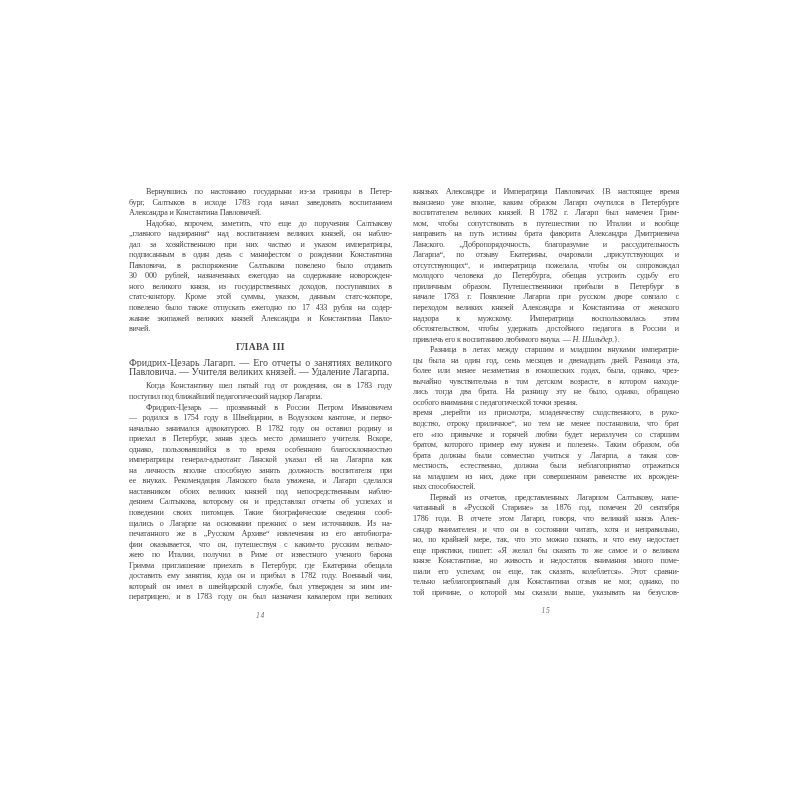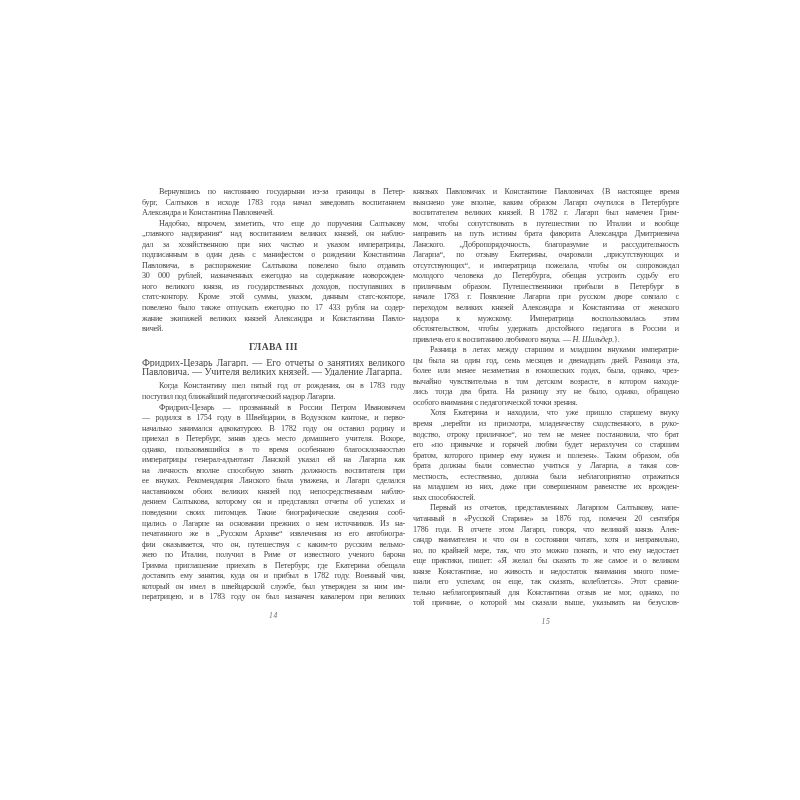--- a/index.html
+++ b/index.html
@@ -17,21 +17,21 @@
     font-family: "Liberation Serif", "DejaVu Serif", serif;
   }
   .page-col {
     position: absolute;
     top: 187px;
     font-size: 8.2px;
     line-height: 10.55px;
     letter-spacing: -0.25px;
     word-spacing: 0.2px;
   }
-  #page-col-0 { left: 142px; width: 263px; }
+  #page-col-0 { left: 129px; width: 263px; }
   #page-col-1 { left: 413px; width: 266px; }
 
   .para { margin: 0; }
   .line {
     height: 10.55px;
     overflow: hidden;
     text-align: justify;
     text-align-last: justify;
     white-space: normal;
   }
@@ -118,21 +118,21 @@
           <div class="line">доставить ему занятия, куда он и прибыл в 1782 году. Военный чин,</div>
           <div class="line">который он имел в швейцарской службе, был утвержден за ним им-</div>
           <div class="line">ператрицею, и в 1783 году он был назначен кавалером при великих</div>
         </div>
       </div>
     <div class="page-number" style="color: rgb(110, 110, 110);">14</div>
   </section>
   <section class="page-col" id="page-col-1" style="color: rgb(71, 71, 71);">
     <div class="blocks">
         <div class="para">
-          <div class="line">князьях Павловичах и Константине Павловичах {В настоящее время</div>
+          <div class="line">князьях Александре и Императрица Павловичах {В настоящее время</div>
           <div class="line">выяснено уже вполне, каким образом Лагарп очутился в Петербурге</div>
           <div class="line">воспитателем великих князей. В 1782 г. Лагарп был намечен Грим-</div>
           <div class="line">мом, чтобы сопутствовать в путешествии по Италии и вообще</div>
           <div class="line">направить на путь истины брата фаворита Александра Дмитриевича</div>
           <div class="line">Ланского. „Добропорядочность, благоразумие и рассудительность</div>
           <div class="line">Лагарпа“, по отзыву Екатерины, очаровали „присутствующих и</div>
           <div class="line">отсутствующих“, и императрица пожелала, чтобы он сопровождал</div>
           <div class="line">молодого человека до Петербурга, обещая устроить судьбу его</div>
           <div class="line">приличным образом. Путешественники прибыли в Петербург в</div>
           <div class="line">начале 1783 г. Появление Лагарпа при русском дворе совпало с</div>
@@ -143,21 +143,20 @@
         </div>
         <div class="para">
           <div class="line indent">Разница в летах между старшим и младшим внуками императри-</div>
           <div class="line">цы была на один год, семь месяцев и двенадцать дней. Разница эта,</div>
           <div class="line">более или менее незаметная в юношеских годах, была, однако, чрез-</div>
           <div class="line">вычайно чувствительна в том детском возрасте, в котором находи-</div>
           <div class="line">лись тогда два брата. На разницу эту не было, однако, обращено</div>
           <div class="line last">особого внимания с педагогической точки зрения.</div>
         </div>
         <div class="para">
-          <div class="line indent">Хотя Екатерина и находила, что уже пришло старшему внуку</div>
           <div class="line">время „перейти из присмотра, младенчеству сходственного, в руко-</div>
           <div class="line">водство, отроку приличное“, но тем не менее постановила, что брат</div>
           <div class="line">его «по привычке и горячей любви будет неразлучен со старшим</div>
           <div class="line">братом, которого пример ему нужен и полезен». Таким образом, оба</div>
           <div class="line">брата должны были совместно учиться у Лагарпа, а такая сов-</div>
           <div class="line">местность, естественно, должна была неблагоприятно отражаться</div>
           <div class="line">на младшем из них, даже при совершенном равенстве их врожден-</div>
           <div class="line last">ных способностей.</div>
         </div>
         <div class="para">

